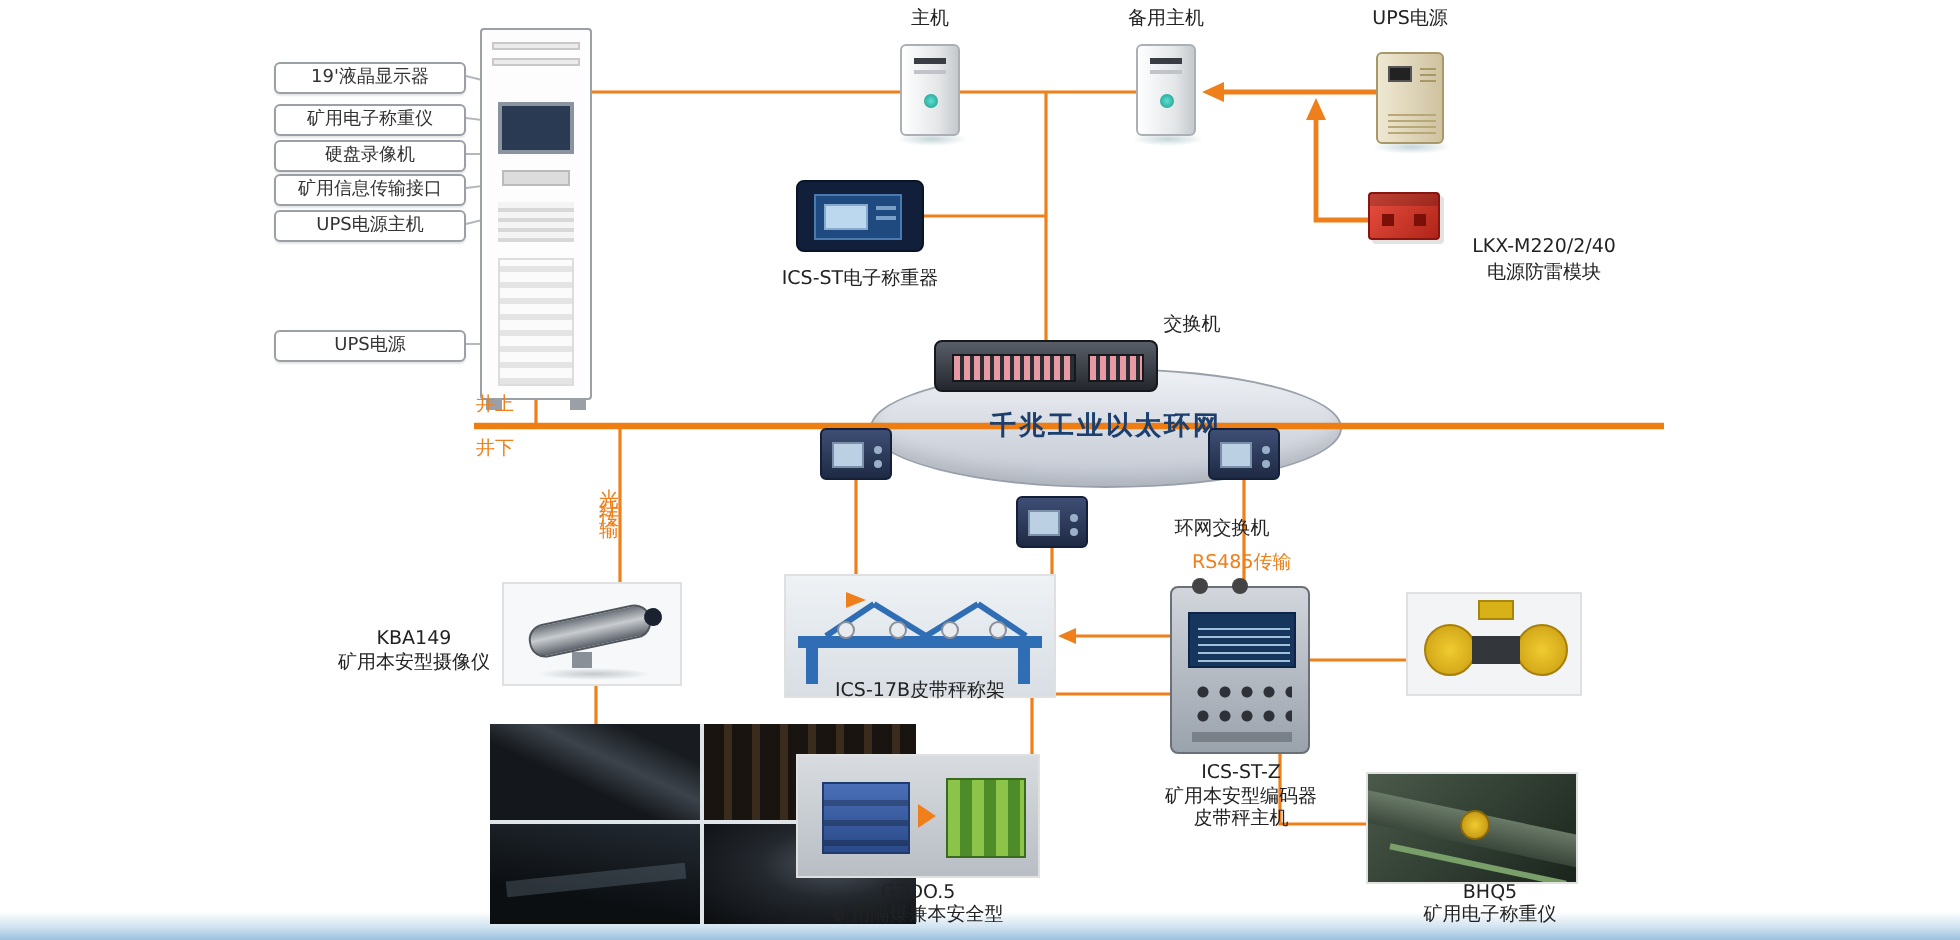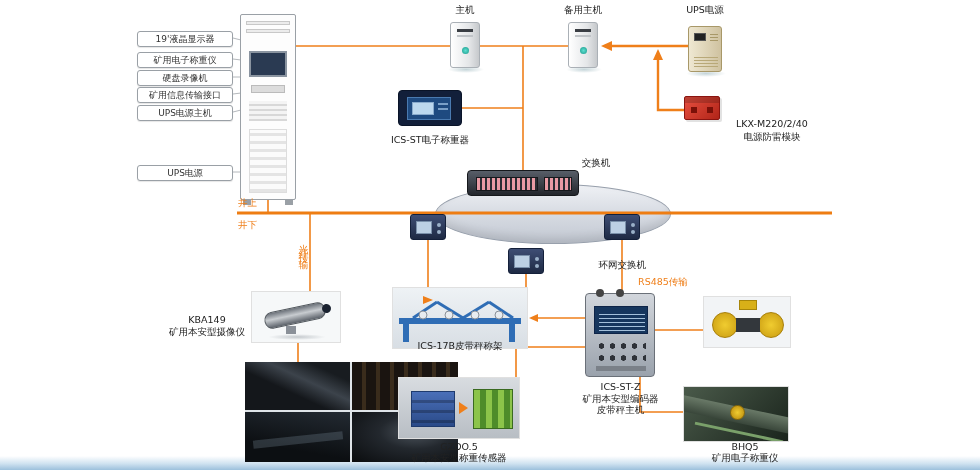--- a/index.html
+++ b/index.html
@@ -70,20 +70,21 @@
       <polyline points="684,110 658,110 658,58"></polyline>
     </g>
     <line x1="237" y1="213" x2="832" y2="213" stroke="#ee7d12" stroke-width="3.2"></line>
     <g fill="#ef7f1a" stroke="none">
       <polygon points="612,41 612,51 601,46"></polygon>
       <polygon points="653,60 663,60 658,49"></polygon>
       <polygon points="538,314 538,322 529,318"></polygon>
     </g>
   </svg>
 
+  <div class="ringlbl" style="left:437px;top:204px;width:232px">千兆工业以太环网</div>
 
   <div class="lbox" style="left:137px;top:31px;width:96px">19'液晶显示器</div>
   <div class="lbox" style="left:137px;top:52px;width:96px">矿用电子称重仪</div>
   <div class="lbox" style="left:137px;top:70px;width:96px">硬盘录像机</div>
   <div class="lbox" style="left:137px;top:87px;width:96px">矿用信息传输接口</div>
   <div class="lbox" style="left:137px;top:105px;width:96px">UPS电源主机</div>
   <div class="lbox" style="left:137px;top:165px;width:96px">UPS电源</div>
 
   <div class="device rack" style="left:240px;top:14px;width:56px;height:186px">
     <div class="p" style="left:5px;top:6px;width:44px;height:4px;background:#ececec;border:1px solid #c8c8c8"></div>
@@ -154,25 +155,25 @@
   <div class="device rsw" style="left:604px;top:214px">
     <div class="p" style="left:5px;top:6px;width:16px;height:13px;background:#bcd0e4;border:1px solid #7a90aa"></div>
     <div class="p" style="left:26px;top:8px;width:4px;height:4px;border-radius:50%;background:#9ab0c8"></div>
     <div class="p" style="left:26px;top:15px;width:4px;height:4px;border-radius:50%;background:#9ab0c8"></div>
   </div>
   <div class="device rsw" style="left:508px;top:248px">
     <div class="p" style="left:5px;top:6px;width:16px;height:13px;background:#bcd0e4;border:1px solid #7a90aa"></div>
     <div class="p" style="left:26px;top:8px;width:4px;height:4px;border-radius:50%;background:#9ab0c8"></div>
     <div class="p" style="left:26px;top:15px;width:4px;height:4px;border-radius:50%;background:#9ab0c8"></div>
   </div>
-  <div class="cap" style="left:576px;top:259px;width:70px;text-align:right">环网交换机</div>
+  <div class="cap" style="left:576px;top:259px;width:70px;text-align:center">环网交换机</div>
 
   <div class="vtext" style="left:296px;top:236px;height:82px">光纤传输</div>
 
-  <div class="cap orange" style="left:628px;top:276px;width:70px;text-align:center">RS485传输</div>
+  <div class="cap orange" style="left:596px;top:276px;width:70px;text-align:left">RS485传输</div>
 
   <div class="device photo" style="left:251px;top:291px;width:90px;height:52px;background:#f6f8f9">
     <div class="p" style="left:12px;top:15px;width:62px;height:17px;border-radius:8px;transform:rotate(-12deg);
          background:linear-gradient(180deg,#6a7078,#c8ccd0 45%,#5a6068);border:1px solid #50565c"></div>
     <div class="p" style="left:70px;top:12px;width:9px;height:9px;border-radius:50%;background:#1a2230;transform:rotate(-12deg)"></div>
     <div class="p" style="left:34px;top:34px;width:10px;height:8px;background:#8a9098"></div>
     <div class="p" style="left:16px;top:42px;width:58px;height:6px;border-radius:50%;background:radial-gradient(rgba(100,110,120,.35),transparent 70%)"></div>
   </div>
   <div class="cap big" style="left:157px;top:314px;width:100px">KBA149</div>
   <div class="cap" style="left:157px;top:326px;width:100px">矿用本安型摄像仪</div>
@@ -221,21 +222,21 @@
   <div class="device photo" style="left:398px;top:377px;width:122px;height:62px;background:linear-gradient(#d8dce0,#b8bec4)">
     <div class="p" style="left:12px;top:13px;width:44px;height:36px;background:linear-gradient(#4a6fb8,#2a4a88);border:1px solid #1e3a6e">
       <div class="p" style="left:0;top:8px;width:100%;height:3px;background:rgba(0,0,0,.25)"></div>
       <div class="p" style="left:0;top:18px;width:100%;height:3px;background:rgba(0,0,0,.25)"></div>
       <div class="p" style="left:0;top:28px;width:100%;height:3px;background:rgba(0,0,0,.25)"></div>
     </div>
     <div class="p" style="left:60px;top:24px;width:0;height:0;border-left:9px solid #ef7f1a;border-top:6px solid transparent;border-bottom:6px solid transparent"></div>
     <div class="p" style="left:74px;top:11px;width:40px;height:40px;background:repeating-linear-gradient(90deg,#8cc44a 0 6px,#4e8c2a 6px 12px);border:1px solid #3a6a20"></div>
   </div>
   <div class="cap big" style="left:396px;top:441px;width:126px">GZDO.5</div>
-  <div class="cap" style="left:396px;top:452px;width:126px">矿用本安型称重传感器</div>
+  <div class="cap" style="left:396px;top:452px;width:126px">矿用隔爆兼本安全型</div>
 
   <div class="device photo" style="left:703px;top:296px;width:88px;height:52px;background:#f2f4f6">
     <div class="p" style="left:35px;top:3px;width:18px;height:10px;background:#d8b018;border:1px solid #a8860a"></div>
     <div class="p" style="left:8px;top:15px;width:26px;height:26px;border-radius:50%;background:radial-gradient(#f0cc30,#c89a10);border:1px solid #a87f08"></div>
     <div class="p" style="left:54px;top:15px;width:26px;height:26px;border-radius:50%;background:radial-gradient(#f0cc30,#c89a10);border:1px solid #a87f08"></div>
     <div class="p" style="left:32px;top:21px;width:24px;height:14px;background:#33373c"></div>
   </div>
 
   <div class="device photo" style="left:683px;top:386px;width:106px;height:56px;background:linear-gradient(135deg,#4a5a4a,#1a241c)">
     <div class="p" style="left:-10px;top:20px;width:130px;height:16px;transform:rotate(12deg);background:linear-gradient(#6a7a68,#39463a)"></div>

